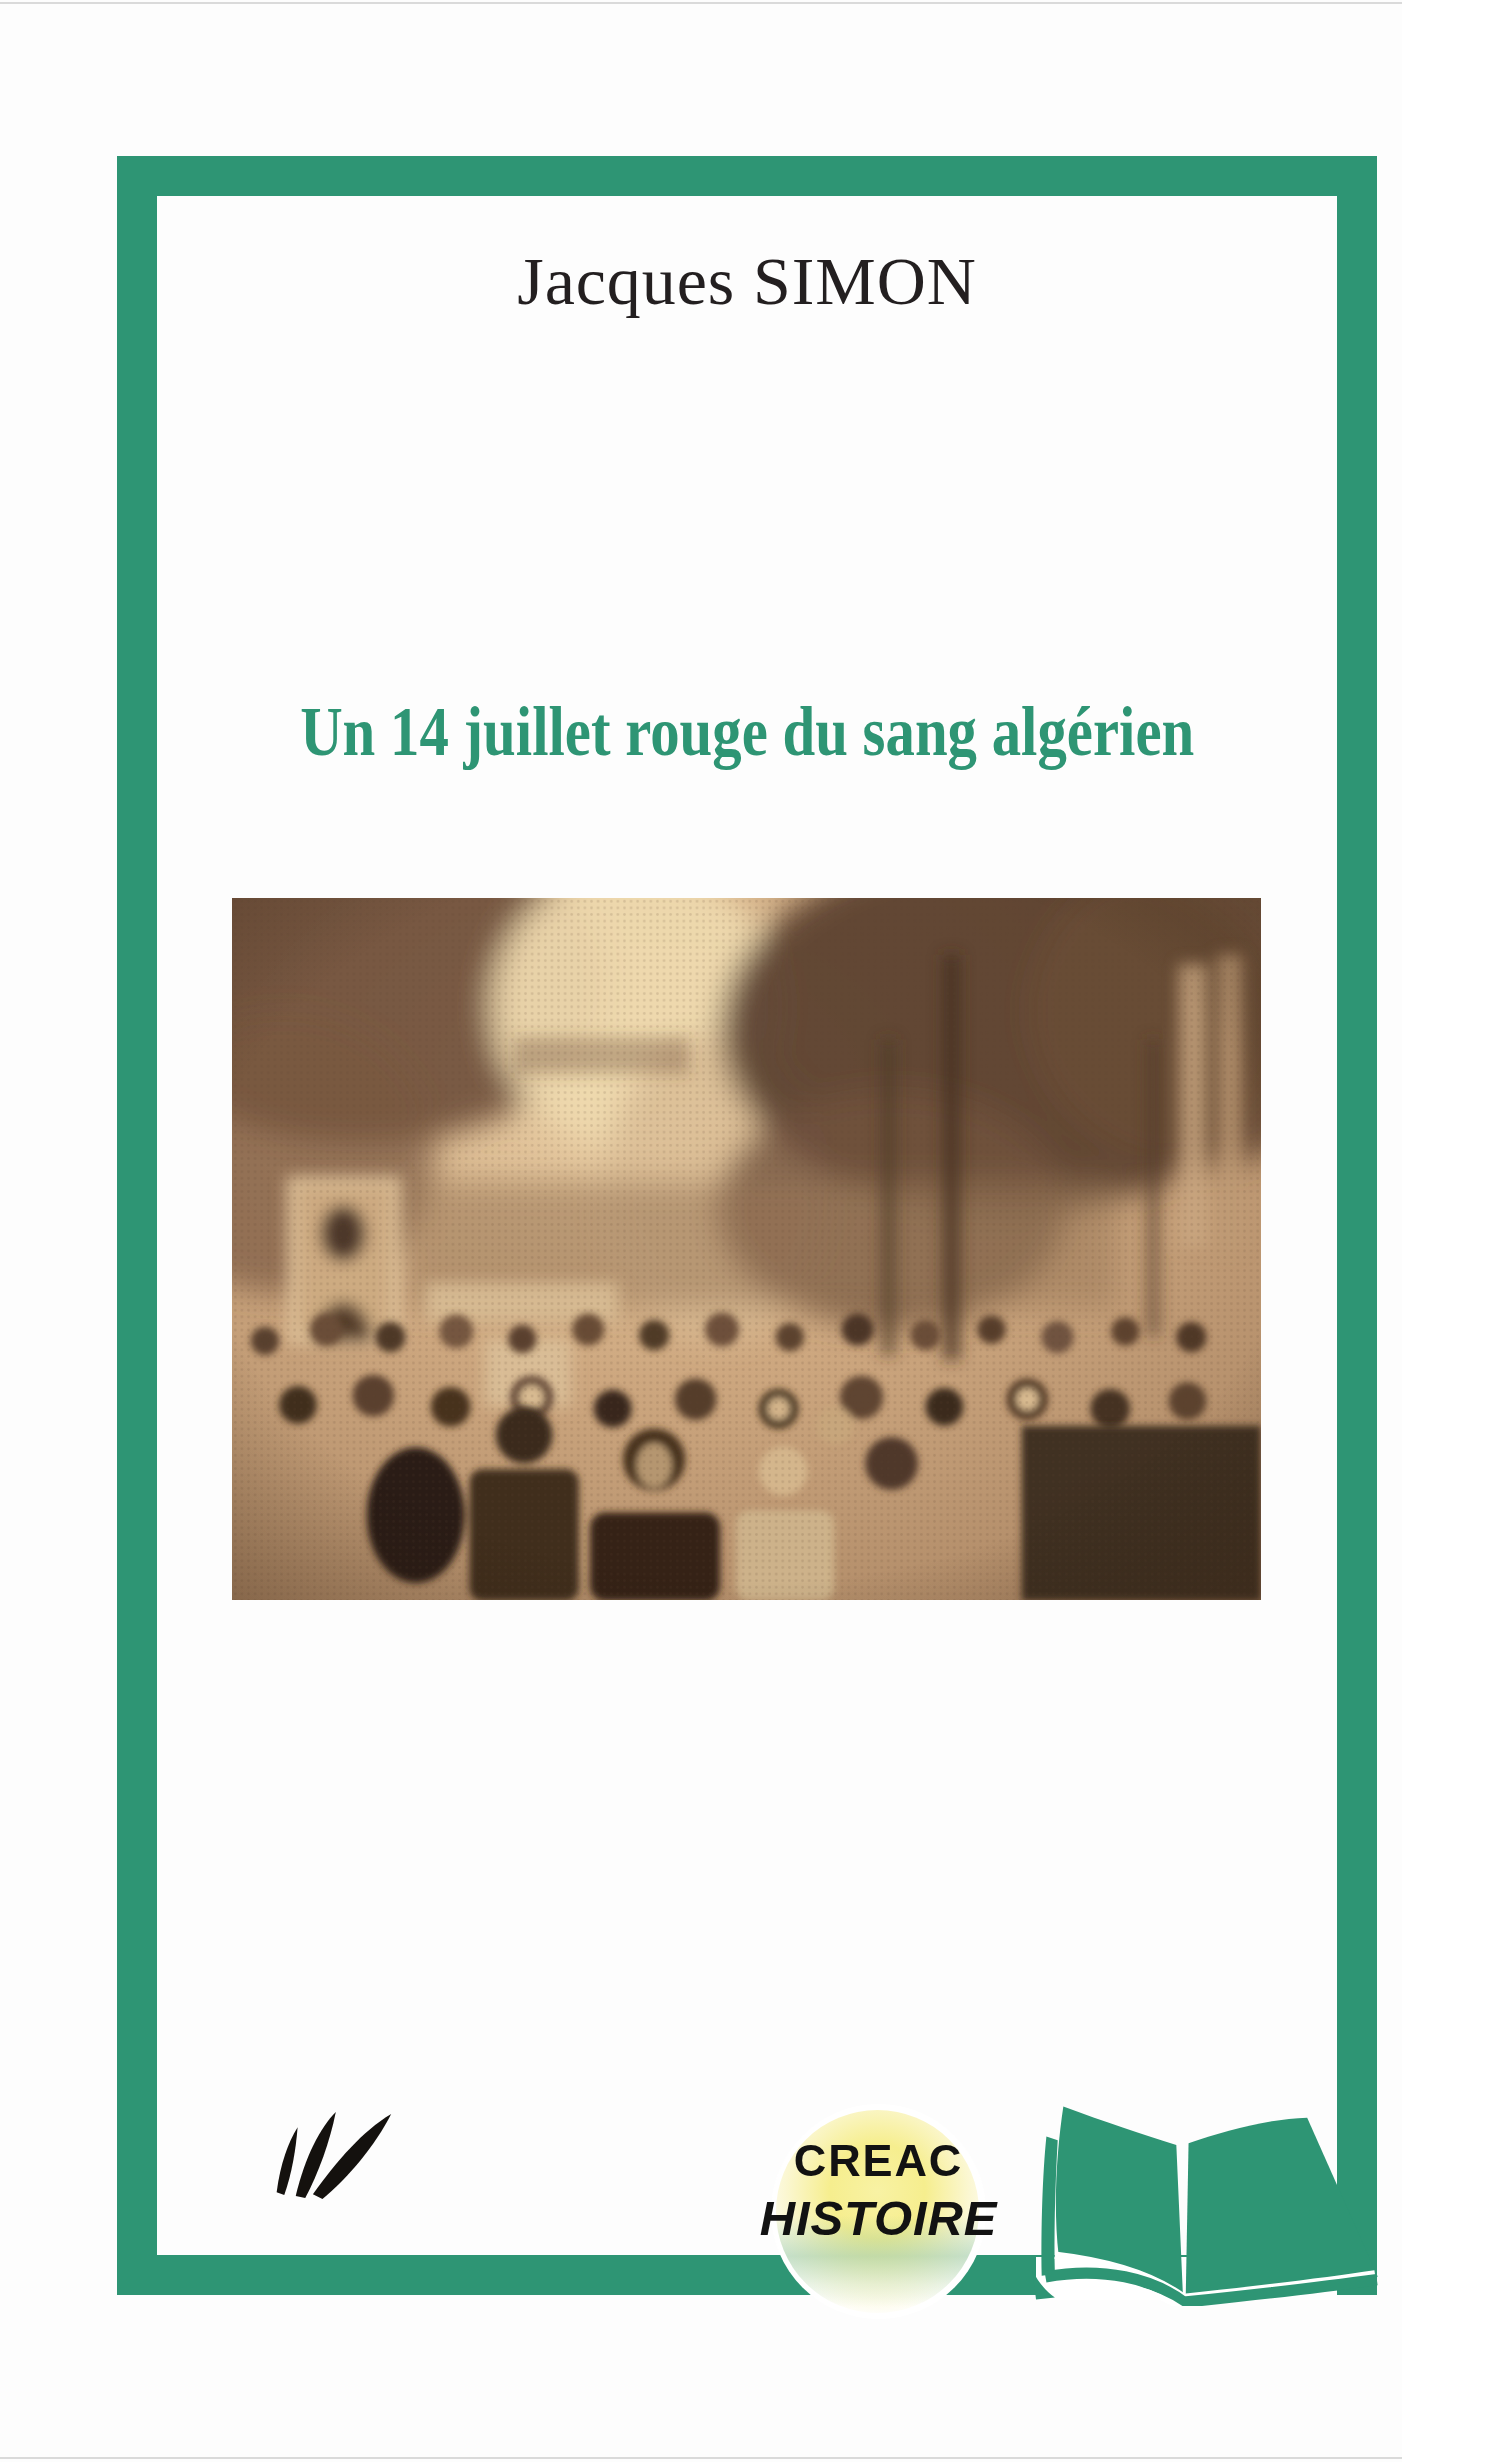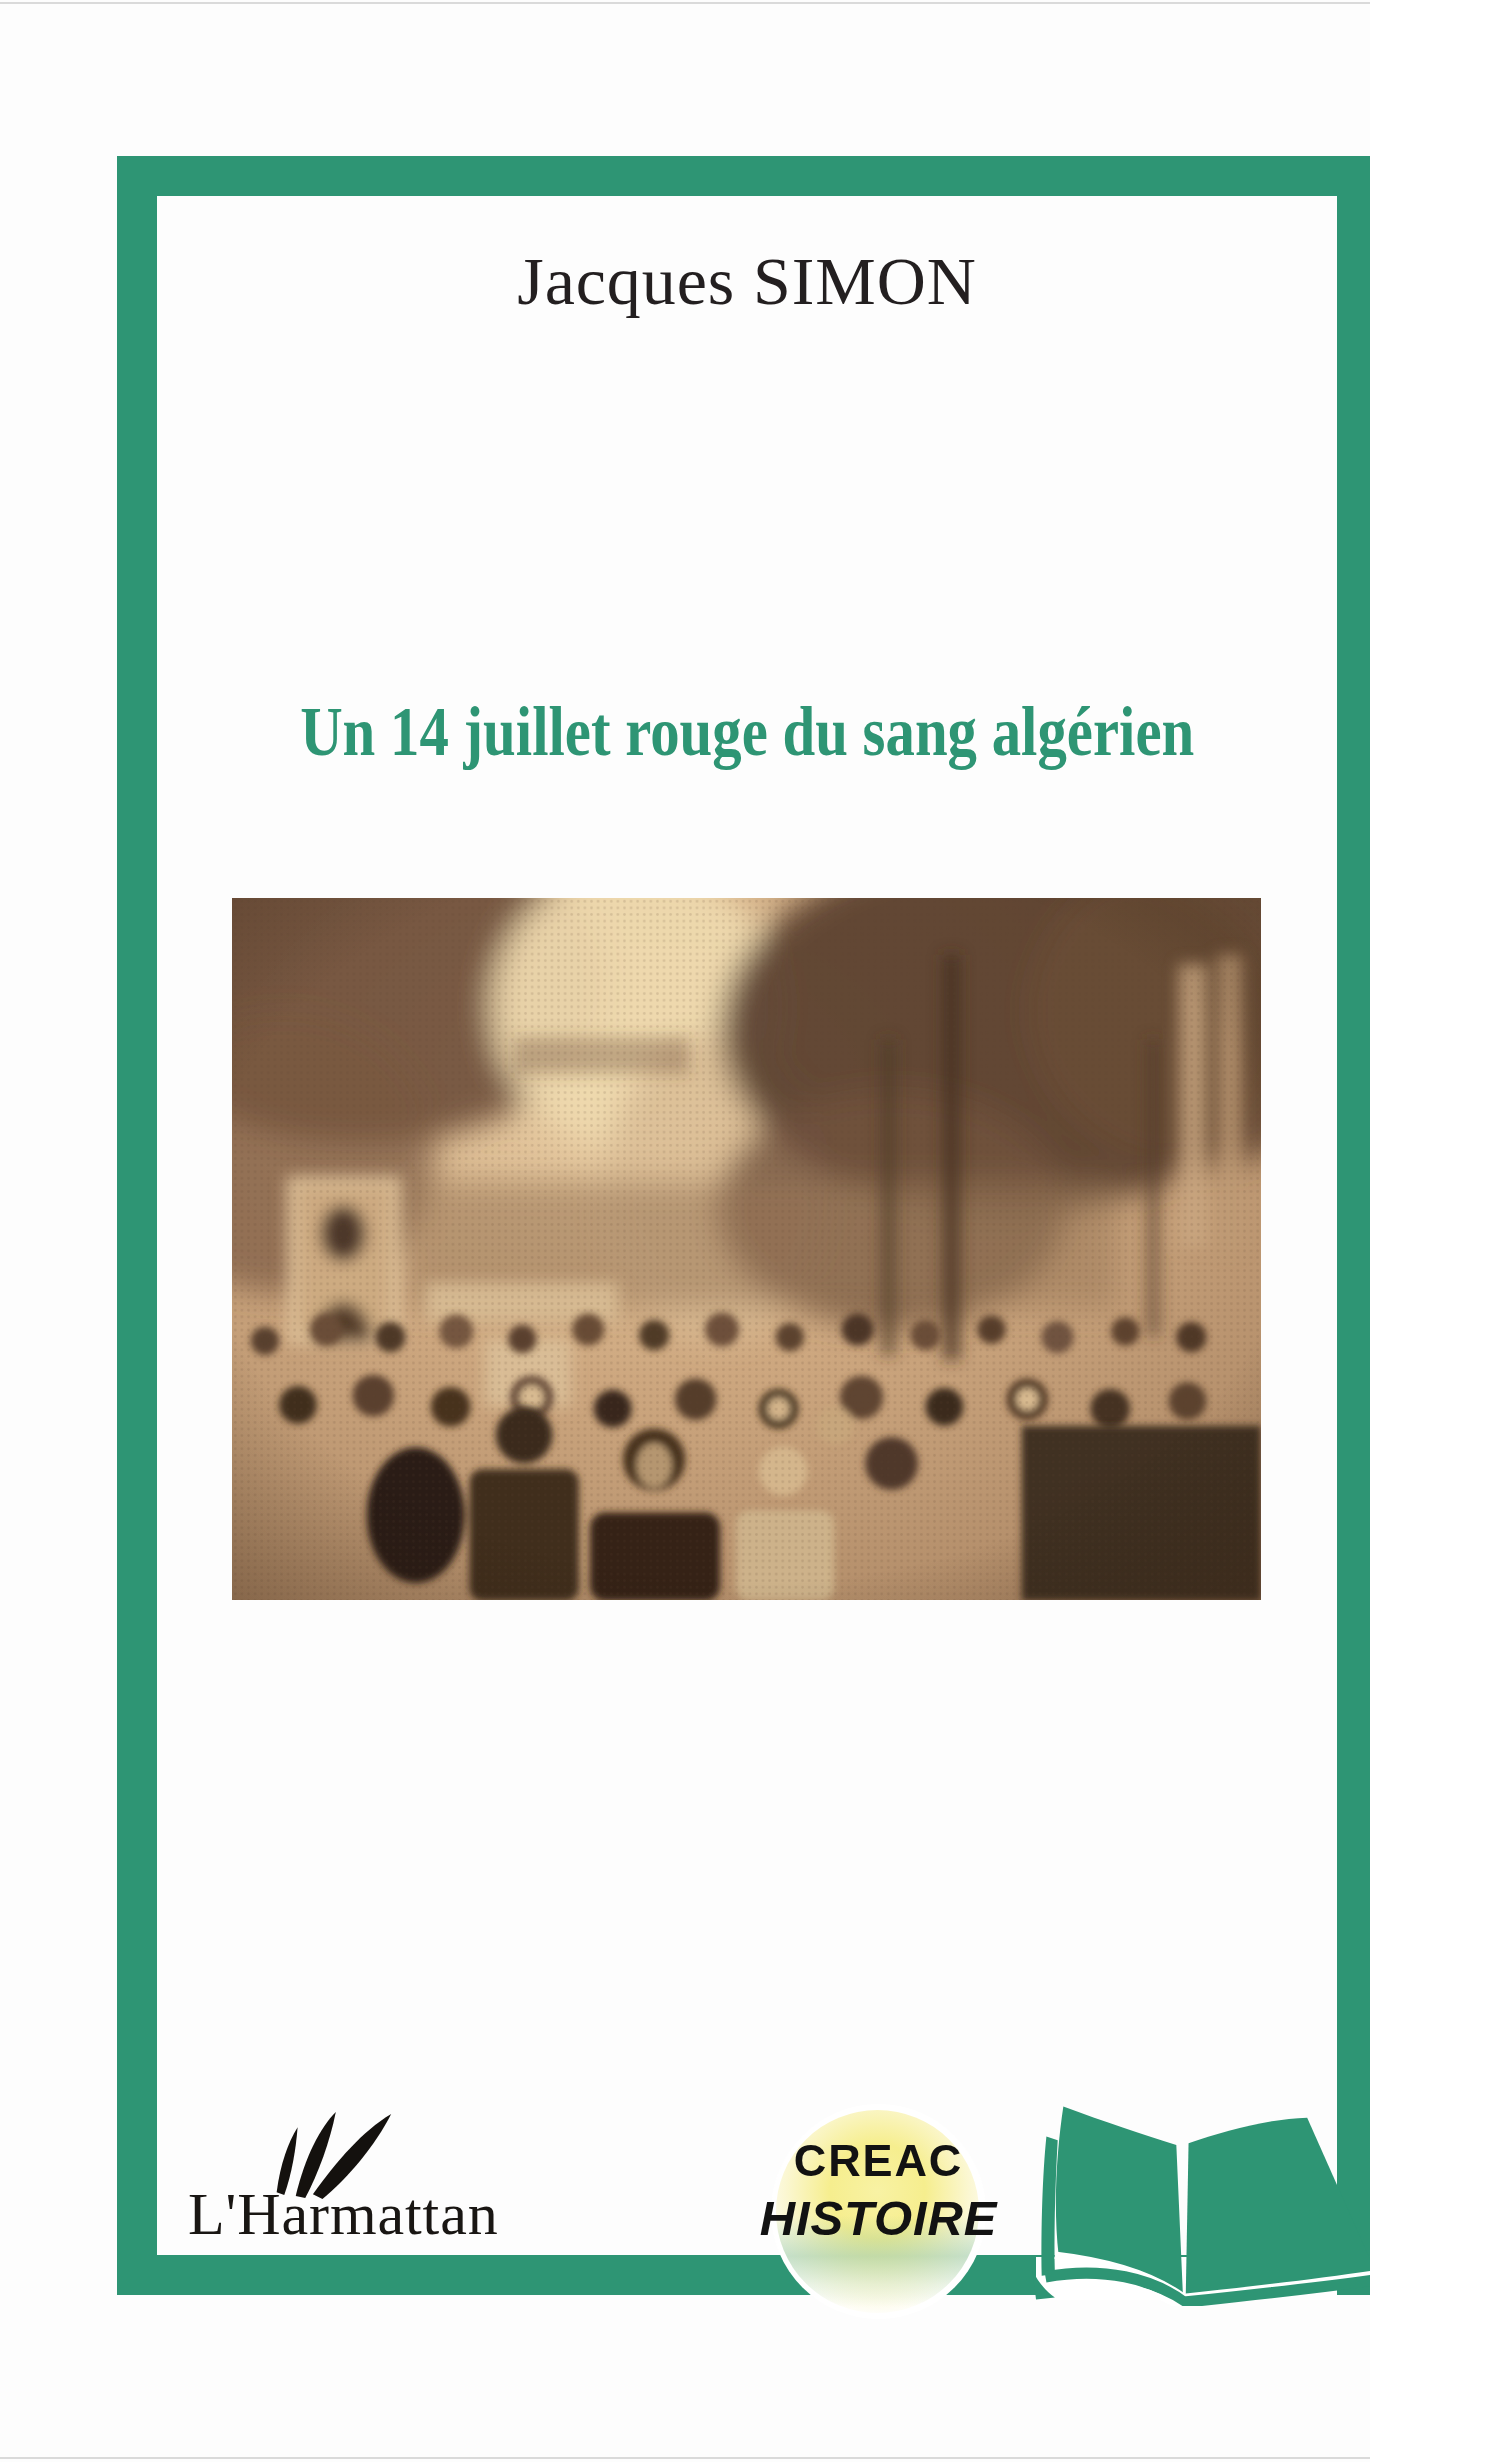--- a/index.html
+++ b/index.html
@@ -1,17 +1,17 @@
 <!DOCTYPE html>
 <html style="font-size:15px"><head>
 <meta charset="utf-8">
 <style>
   html,body{margin:0;padding:0;background:#ffffff;}
   #cover{position:relative;width:1370px;height:2462px;background:#fdfdfd;overflow:hidden;
-         font-family:"Liberation Serif", serif;}
+         font-family:"Liberation Serif", serif;padding-left:32px;}
   .abs{position:absolute;}
 
   
   .hairline{left:0;width:1507px;height:1.9px;background:#c8c8c8;opacity:.65;}
   .cropmark{width:2.8px;background:#1c1c1c;}
 
   
   #frame{left:117px;top:156px;width:1260px;height:2139px;border:40px solid #2E9574;box-sizing:border-box;}
 
   
@@ -169,21 +169,20 @@
       <rect width="1092" height="745" fill="url(#ht)"></rect>
       <rect width="1092" height="745" fill="url(#vig)"></rect>
     </svg>
   </div>
 
   <svg class="abs" id="quill" viewBox="0 0 132 106">
     <path d="M8,92 C12,62 20,40 30,24 C28,48 24,72 16,95 Z" fill="#14110e"></path>
     <path d="M28,96 C38,54 54,24 70,8 C64,38 52,72 38,98 Z" fill="#14110e"></path>
     <path d="M46,94 C72,58 98,28 128,10 C112,42 82,78 56,99 Z" fill="#14110e"></path>
   </svg>
-  <div class="abs" id="publisher-logo-text">L'Harmattan</div>
 
   <div class="abs" id="badge-mask"></div>
   <div class="abs" id="badge-glow"></div>
   <div class="abs" id="badge-arc"></div>
   <div id="badge-line1">CREAC</div>
   <div id="badge-line2">HISTOIRE</div>
 
   <div class="abs" id="book-mask"></div>
   <svg class="abs" id="book" viewBox="0 0 402 222">
 

